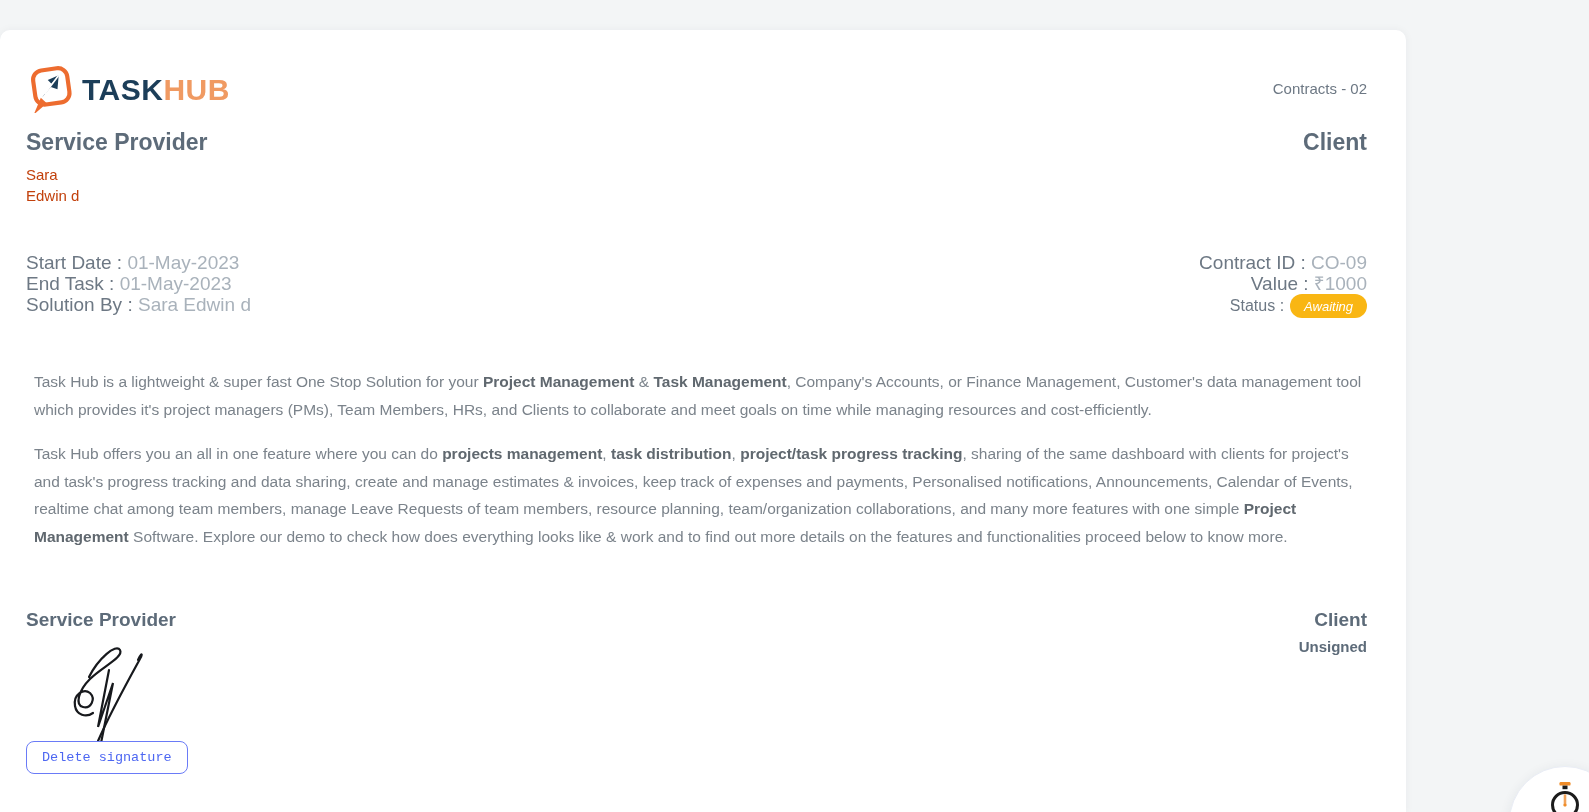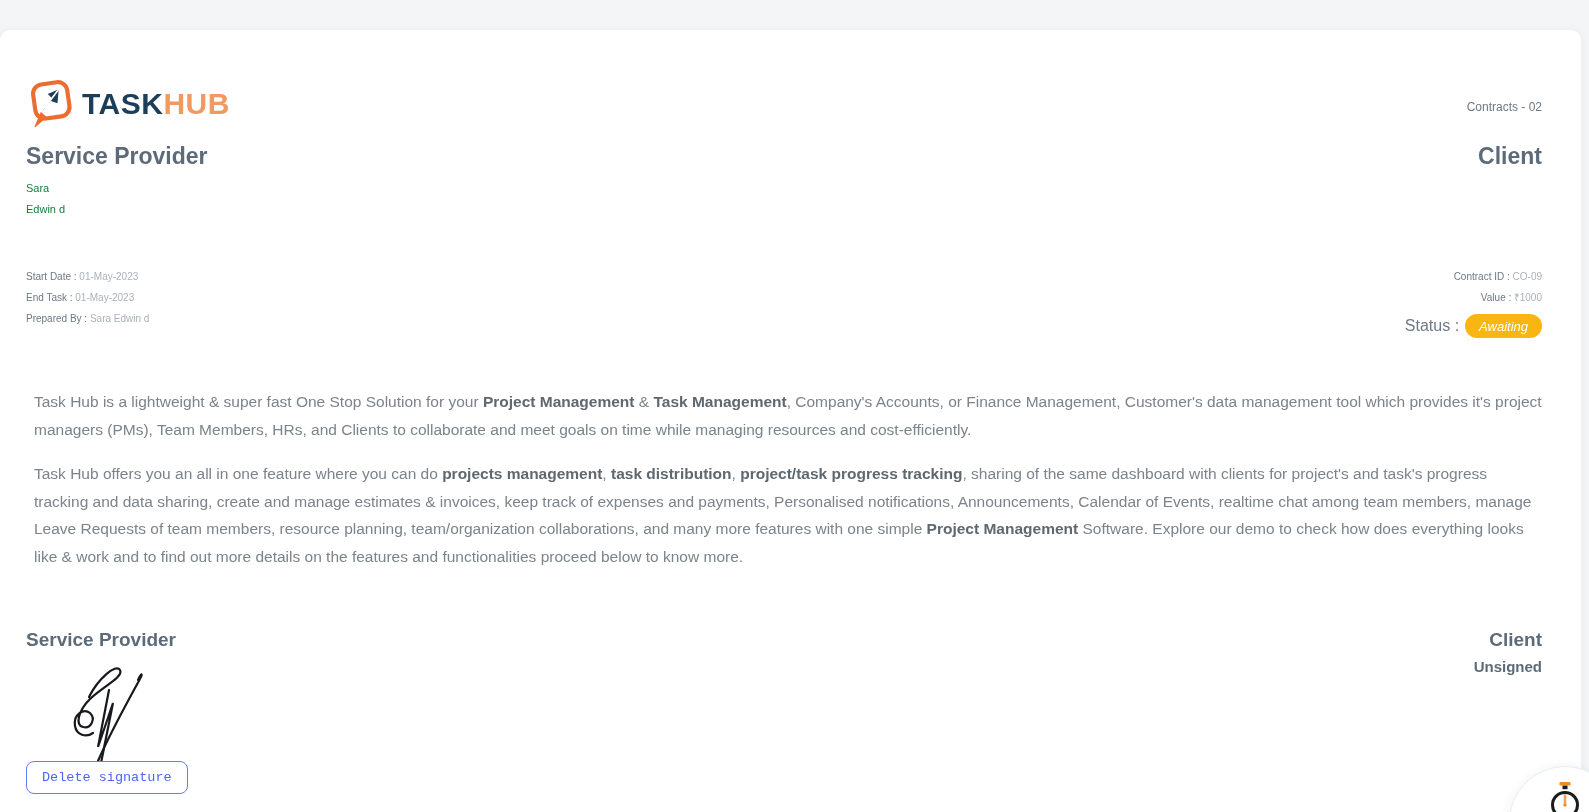--- a/index.html
+++ b/index.html
@@ -5,43 +5,43 @@
   * { box-sizing: border-box; }
   html,body { margin:0; padding:0; }
   body {
     width:1589px; height:812px;
     background:#f3f5f6;
     font-family:"Liberation Sans", sans-serif;
     overflow:hidden; position:relative;
     color:#6d7884;
   }
   .card {
-    position:absolute; top:30px; left:0; width:1581px; height:782px;
+    position:absolute; top:30px; left:0; width:1406px; height:782px;
     background:#ffffff; border-radius:10px 10px 0 0;
     box-shadow:0 0 8px rgba(30,40,60,0.05);
-    padding:47px 39px 0 26px;
+    padding:33px 39px 0 26px;
   }
   
   .hdr-row { display:flex; justify-content:space-between; align-items:flex-start; }
   .logo { display:flex; align-items:center; gap:6px; }
   .logo-word { font-size:30px; letter-spacing:0.5px; line-height:50px; }
   .logo-word .t1 { color:#1c3e59; font-weight:bold; }
   .logo-word .t2 { color:#f09a62; font-weight:600; }
-  .contracts-label { font-size:12px; color:#6d7884; margin-top:23px; }
+  .contracts-label { font-size:15px; color:#6d7884; margin-top:17px; }
   
   .parties-row { display:flex; justify-content:space-between; align-items:flex-start; margin-top:12px; }
   .party-title { font-size:23px; font-weight:bold; color:#5d6b79; margin:0; line-height:27px; }
-  .party-names { margin-top:8px; font-size:11px; color:#15803d; line-height:21px; }
+  .party-names { margin-top:8px; font-size:15px; color:#c2410c; line-height:21px; }
   
   .meta-row { display:flex; justify-content:space-between; margin-top:46px; }
-  .meta-line { font-size:10px; line-height:21px; }
+  .meta-line { font-size:19px; line-height:21px; }
   .meta-right { text-align:right; }
   .meta-lbl { color:#6d7884; }
   .meta-val { color:#a9b2bb; }
-  .status-line { display:flex; align-items:center; justify-content:flex-end; margin-top:6px; }
+  .status-line { display:flex; align-items:center; justify-content:flex-end; margin-top:0; }
   .badge {
     display:inline-block; margin-left:6px;
     background:#f9b613; color:#ffffff;
     font-size:13px; line-height:13px; padding:6px 14px 5px;
     border-radius:13px;
   }
   
   .paras { margin-top:50px; }
   .para { font-size:15.5px; line-height:27.5px; color:#7b838b; margin:0 0 17px 8px; }
   .para .b { font-weight:bold; color:#60686f; }
@@ -104,21 +104,21 @@
     <div class="meta-left">
       <div class="meta-line">
         <span class="meta-lbl">Start Date :</span>
         <span class="meta-val">01-May-2023</span>
       </div>
       <div class="meta-line">
         <span class="meta-lbl">End Task :</span>
         <span class="meta-val">01-May-2023</span>
       </div>
       <div class="meta-line">
-        <span class="meta-lbl">Prepared By :</span>
+        <span class="meta-lbl">Solution By :</span>
         <span class="meta-val">Sara Edwin d</span>
       </div>
     </div>
     <div class="meta-right">
       <div class="meta-line">
         <span class="meta-lbl">Contract ID :</span>
         <span class="meta-val">CO-09</span>
       </div>
       <div class="meta-line">
         <span class="meta-lbl">Value :</span>

